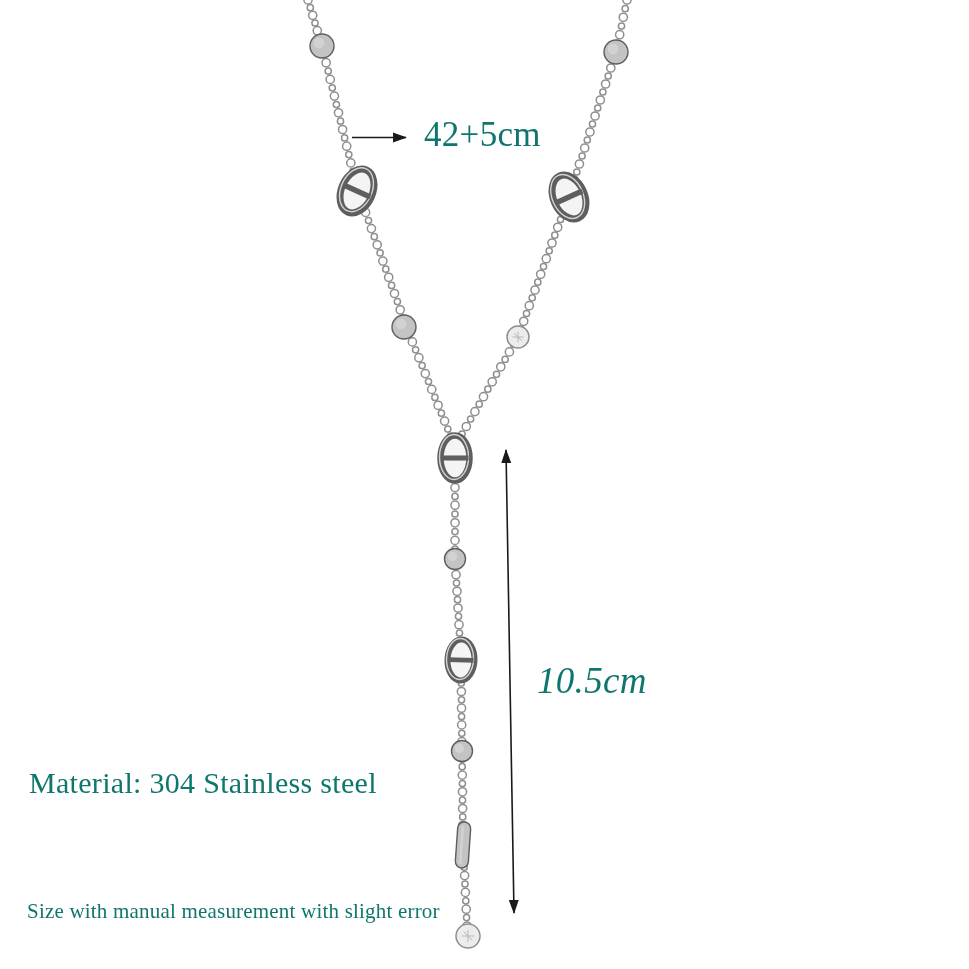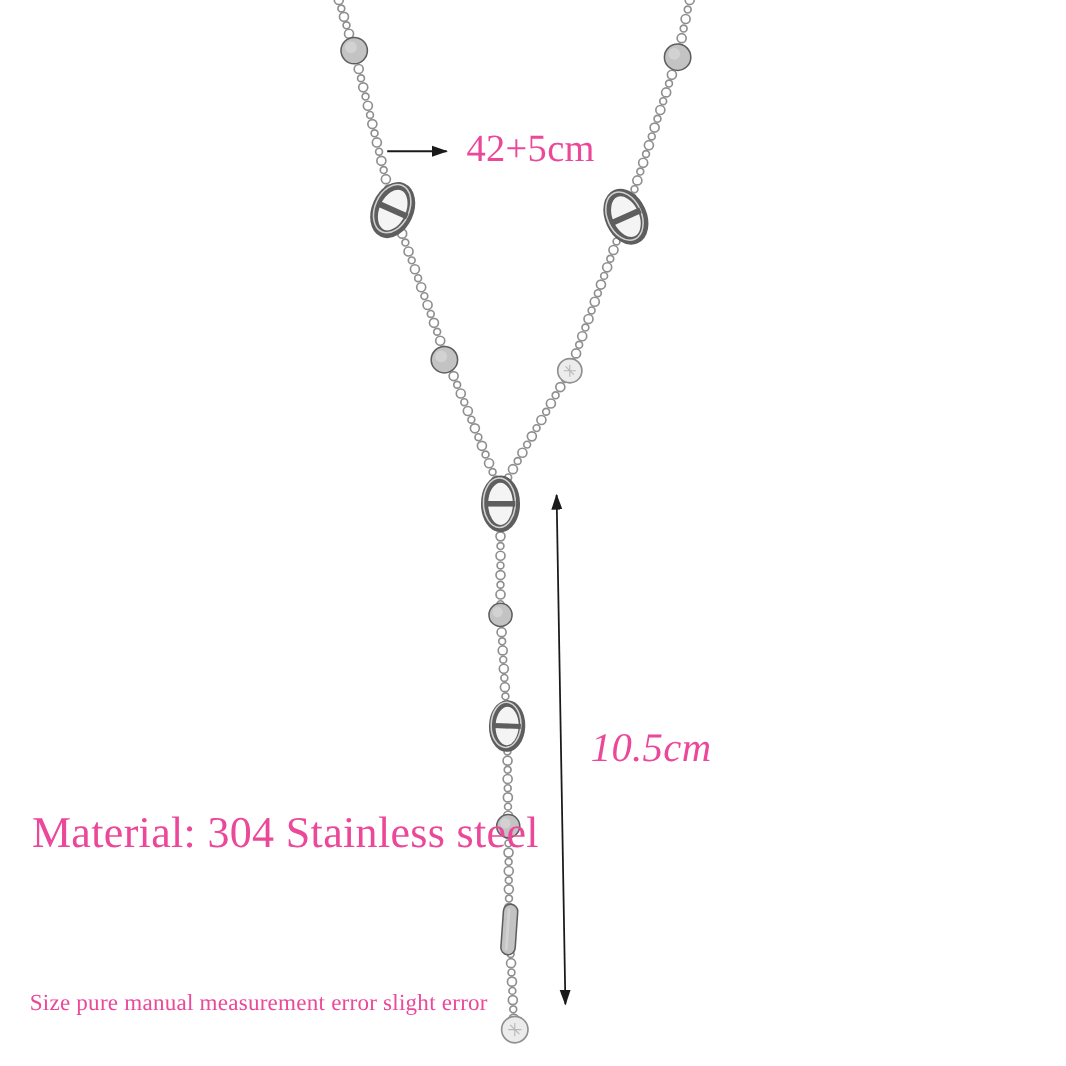--- a/index.html
+++ b/index.html
@@ -1,25 +1,25 @@
 <!DOCTYPE html>
 <html><head>
 <meta charset="utf-8">
 <style>
   html,body{margin:0;padding:0;background:#ffffff;}
   .stage{
     position:relative;width:969px;height:969px;background:#ffffff;overflow:hidden;
-    font-family:"Liberation Serif", serif;color:#ec4899;
+    font-family:"Liberation Serif", serif;color:#0f766e;
   }
   .stage svg{position:absolute;left:0;top:0;}
   .label{position:absolute;white-space:nowrap;line-height:1.15;letter-spacing:0.3px;}
   .label-length{left:424px;top:115px;font-size:35px;}
   .label-drop{left:537px;top:660px;font-size:37px;font-style:italic;}
   .label-weight{left:29px;top:712px;font-size:30px;}
-  .label-material{left:29px;top:734px;font-size:40px;}
+  .label-material{left:29px;top:766px;font-size:30px;}
   .label-disclaimer{left:27px;top:899px;font-size:21px;letter-spacing:0.2px;}
 </style>
 </head>
 <body>
 
 <div class="stage">
 
   <svg width="969" height="969" viewBox="0 0 969 969">
     <defs>
       <marker id="ah" viewBox="0 0 10 7" refX="9.2" refY="3.5" markerWidth="9" markerHeight="7" orient="auto-start-reverse">
@@ -244,14 +244,14 @@
 
     <g id="arrows">
       <line id="h-arrow" x1="352" y1="137.5" x2="406" y2="137.5" marker-end="url(#ah)" stroke="#1a1a1a" stroke-width="1.6"></line>
       <line id="v-arrow" x1="506" y1="450" x2="514" y2="913" marker-start="url(#ah)" marker-end="url(#ah)" stroke="#1a1a1a" stroke-width="1.6"></line>
     </g>
   </svg>
 
   <div class="label label-length">42+5cm</div>
   <div class="label label-drop">10.5cm</div>
   <div class="label label-material">Material: 304 Stainless steel</div>
-  <div class="label label-disclaimer">Size pure manual measurement error slight error</div>
+  <div class="label label-disclaimer">Size with manual measurement with slight error</div>
 </div>
 
 </body></html>

